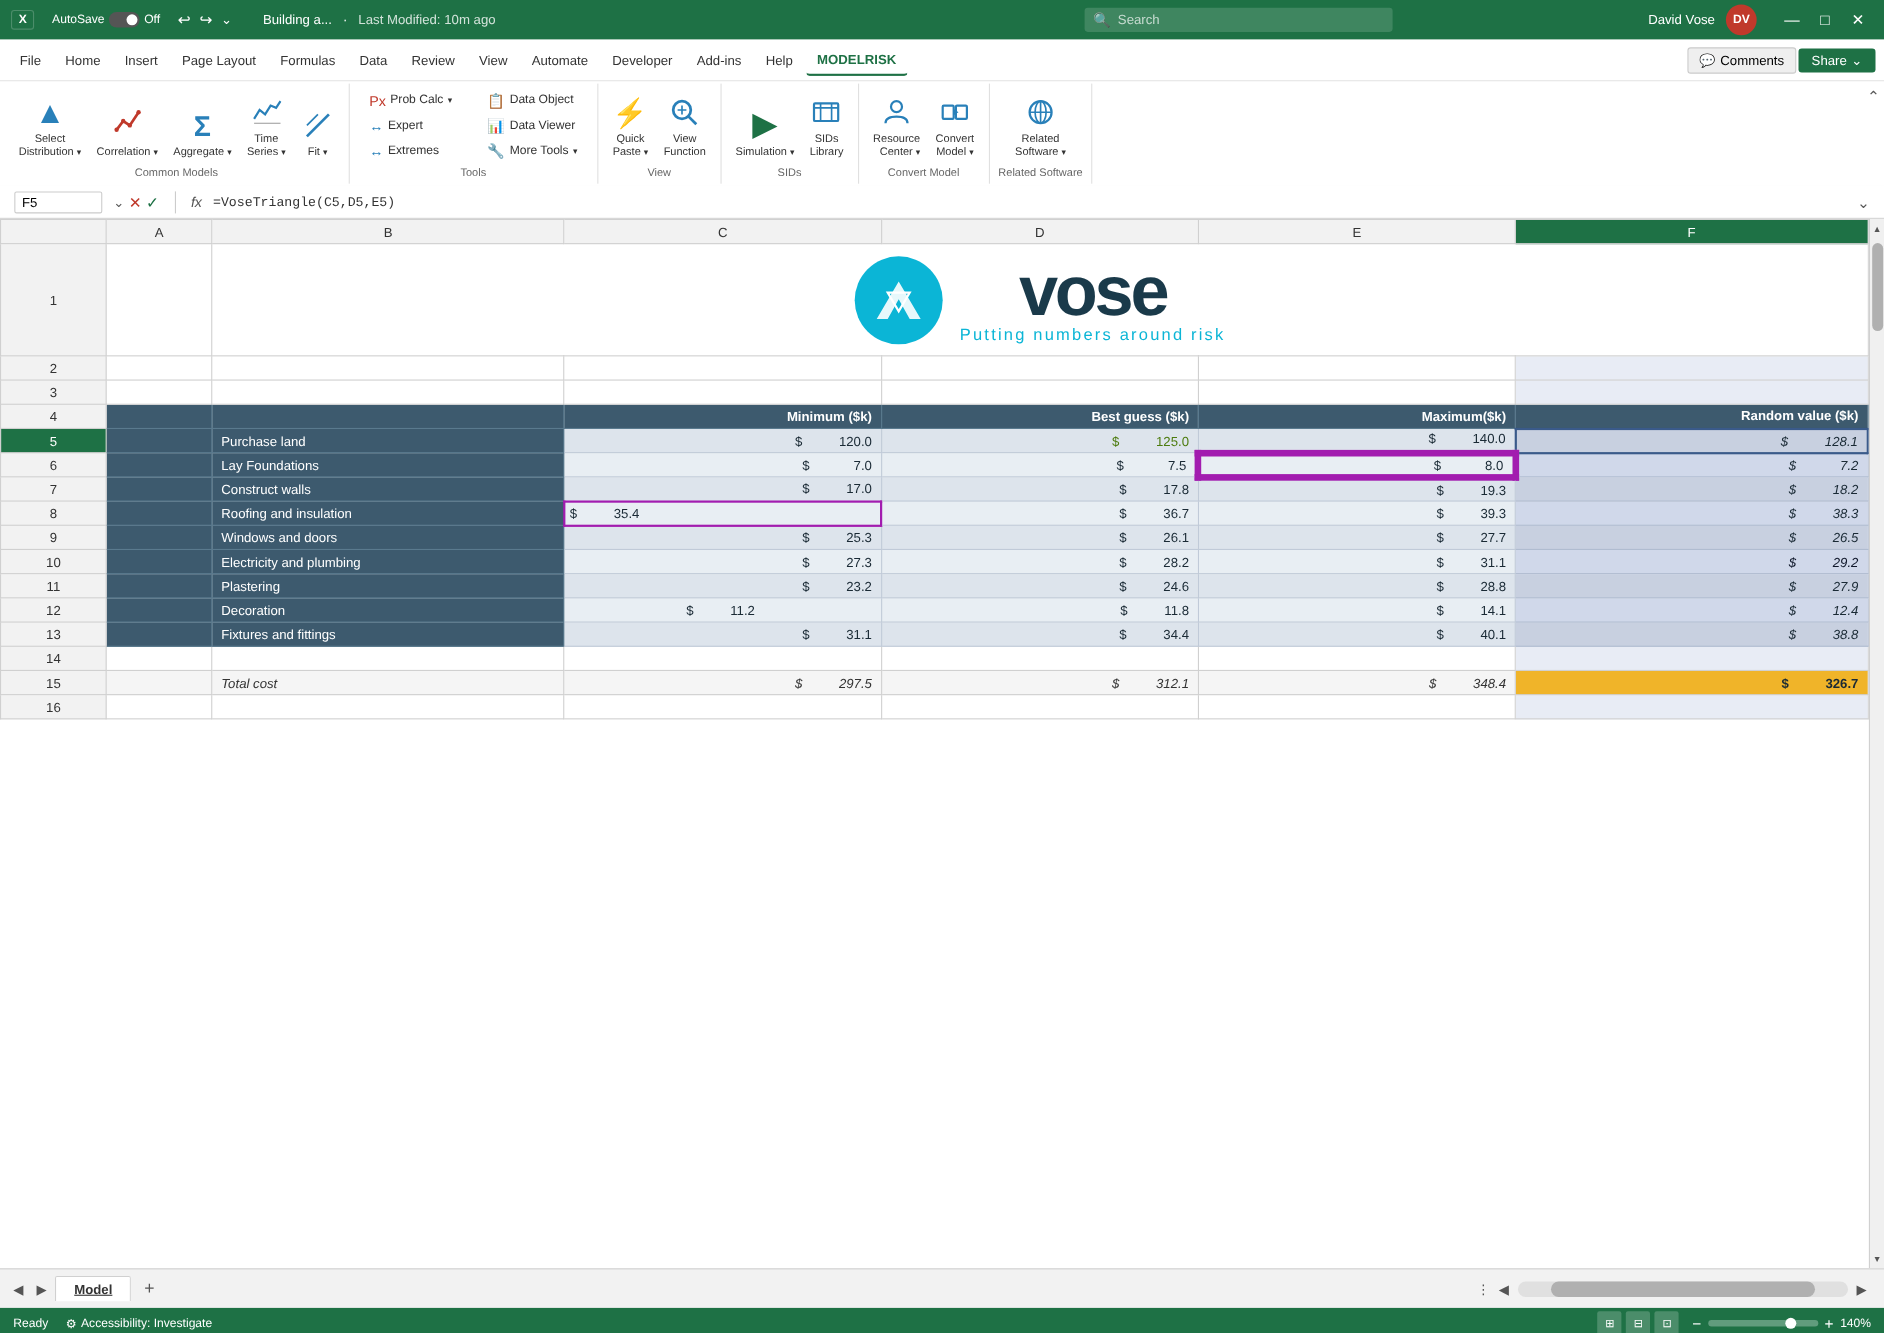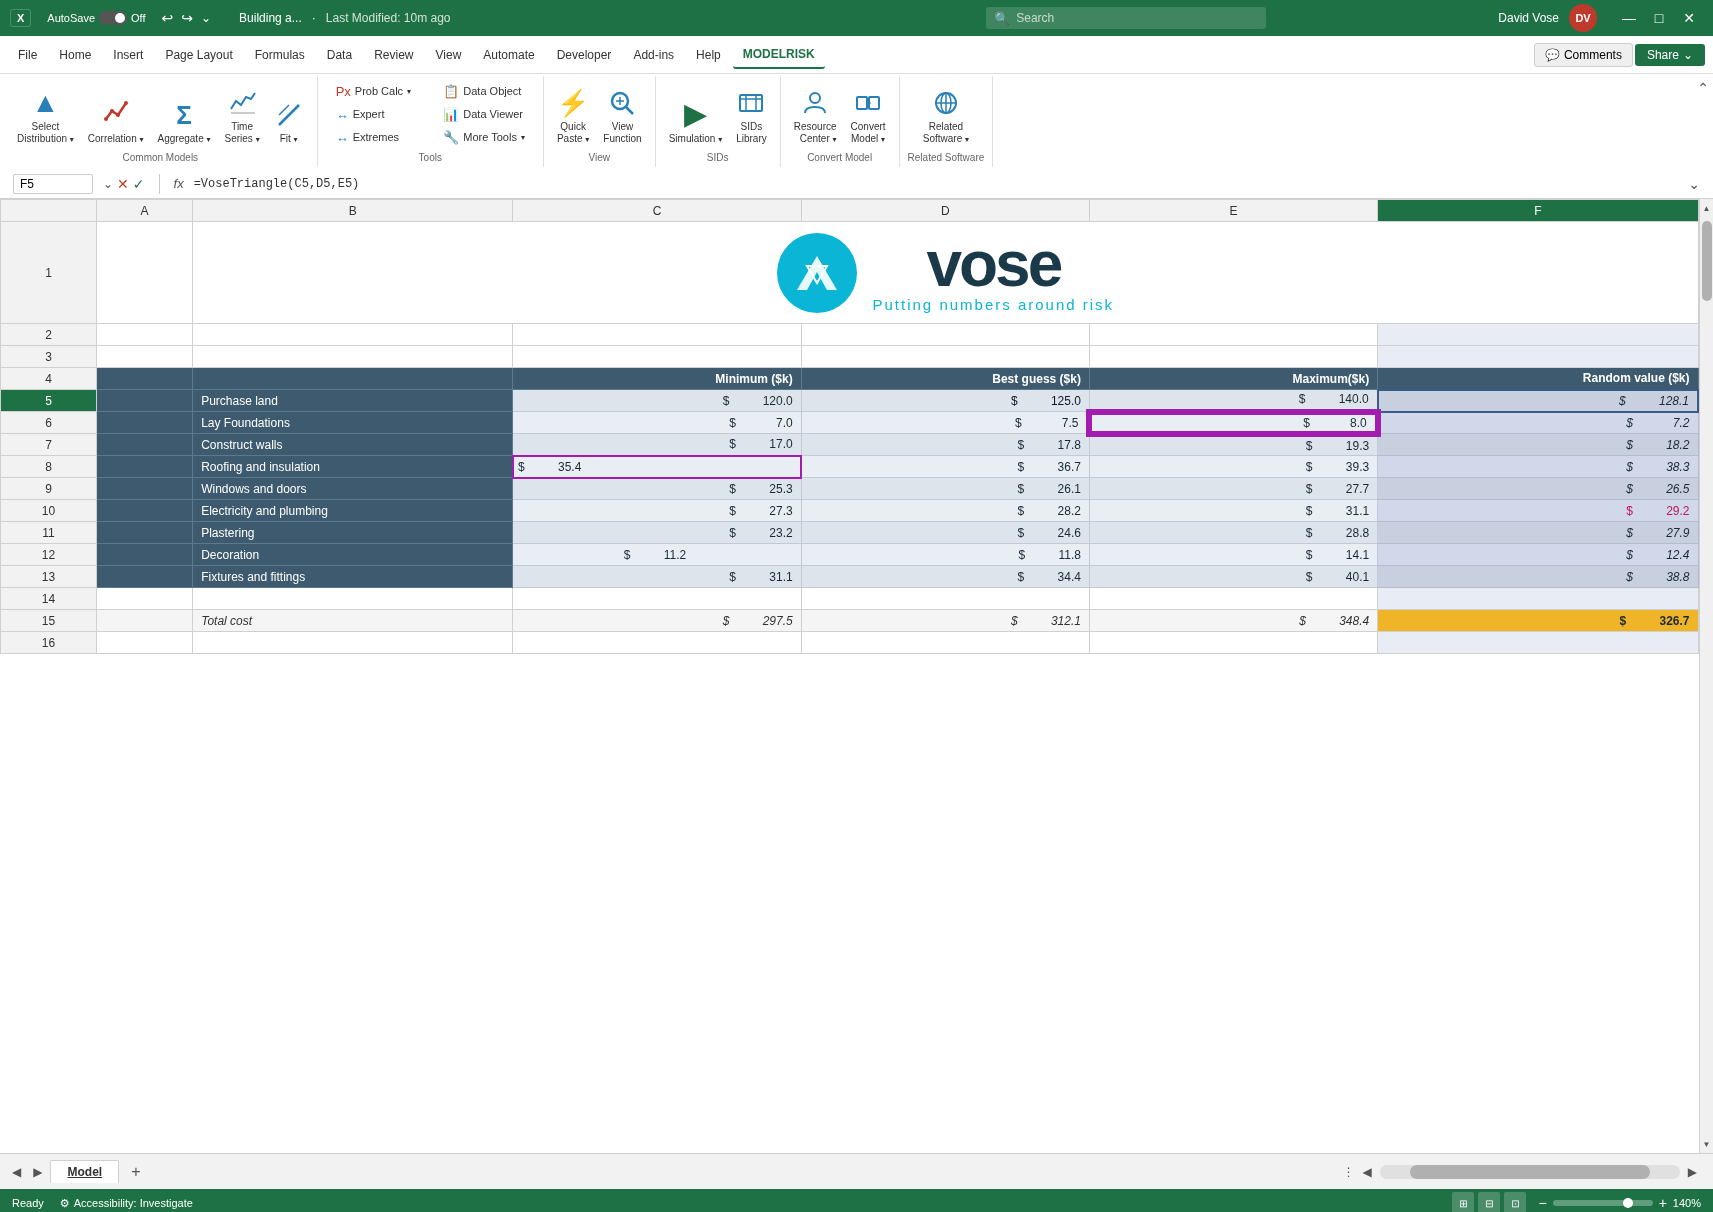--- a/index.html
+++ b/index.html
@@ -509,21 +509,21 @@
           <td style="background:#3d5a6e;border:1px solid #5a7a8e;color:white;font-weight:bold;text-align:right;padding-right:8px;">Best guess ($k)</td>
           <td style="background:#3d5a6e;border:1px solid #5a7a8e;color:white;font-weight:bold;text-align:right;padding-right:8px;">Maximum($k)</td>
           <td style="background:#3d5a6e;border:1px solid #5a7a8e;color:white;font-weight:bold;text-align:right;padding-right:8px;">Random value ($k)</td>
         </tr>
 
         <tr style="background:#e8eef3;">
           <td class="row-header selected-header" style="border:1px solid #d0d0d0;text-align:center;background:#1e7145;color:white;">5</td>
           <td style="background:#3d5a6e;color:white;padding-left:8px;border:1px solid #5a7a8e;"></td>
           <td style="background:#3d5a6e;color:white;padding-left:8px;border:1px solid #5a7a8e;">Purchase land</td>
           <td style="background:#dde4ec;color:#1a2a35;text-align:right;padding-right:8px;border:1px solid #c0cad8;">$&nbsp;&nbsp;&nbsp;&nbsp;&nbsp;&nbsp;&nbsp;&nbsp;&nbsp;&nbsp;120.0</td>
-          <td style="background:#dde4ec;color:#0f172a;text-align:right;padding-right:8px;border:1px solid #c0cad8;">$&nbsp;&nbsp;&nbsp;&nbsp;&nbsp;&nbsp;&nbsp;&nbsp;&nbsp;&nbsp;125.0</td>
+          <td style="background:#dde4ec;color:#4d7c0f;text-align:right;padding-right:8px;border:1px solid #c0cad8;">$&nbsp;&nbsp;&nbsp;&nbsp;&nbsp;&nbsp;&nbsp;&nbsp;&nbsp;&nbsp;125.0</td>
           <td style="background:#dde4ec;color:#1a2a35;text-align:right;padding-right:8px;border:1px solid #c0cad8;">$&nbsp;&nbsp;&nbsp;&nbsp;&nbsp;&nbsp;&nbsp;&nbsp;&nbsp;&nbsp;140.0</td>
           <td style="background:#c8d0e0;color:#1a2a35;text-align:right;padding-right:8px;border:2px solid #3a5a8a;font-style:italic;">$&nbsp;&nbsp;&nbsp;&nbsp;&nbsp;&nbsp;&nbsp;&nbsp;&nbsp;&nbsp;128.1</td>
         </tr>
 
         <tr>
           <td class="row-header" style="border:1px solid #d0d0d0;text-align:center;background:#f2f2f2;">6</td>
           <td style="background:#3d5a6e;color:white;border:1px solid #5a7a8e;"></td>
           <td style="background:#3d5a6e;color:white;padding-left:8px;border:1px solid #5a7a8e;">Lay Foundations</td>
           <td style="background:#e8eef3;color:#1a2a35;text-align:right;padding-right:8px;border:1px solid #c0cad8;">$&nbsp;&nbsp;&nbsp;&nbsp;&nbsp;&nbsp;&nbsp;&nbsp;&nbsp;&nbsp;&nbsp;&nbsp;7.0</td>
           <td style="background:#e8eef3;color:#1a2a35;text-align:right;padding-right:8px;border:1px solid #c0cad8;">$&nbsp;&nbsp;&nbsp;&nbsp;&nbsp;&nbsp;&nbsp;&nbsp;&nbsp;&nbsp;&nbsp;&nbsp;7.5</td>
@@ -561,21 +561,21 @@
           <td style="background:#c8d0e0;color:#1a2a35;text-align:right;padding-right:8px;border:1px solid #b0bcd0;font-style:italic;">$&nbsp;&nbsp;&nbsp;&nbsp;&nbsp;&nbsp;&nbsp;&nbsp;&nbsp;&nbsp;26.5</td>
         </tr>
 
         <tr>
           <td class="row-header" style="border:1px solid #d0d0d0;text-align:center;background:#f2f2f2;">10</td>
           <td style="background:#3d5a6e;color:white;border:1px solid #5a7a8e;"></td>
           <td style="background:#3d5a6e;color:white;padding-left:8px;border:1px solid #5a7a8e;">Electricity and plumbing</td>
           <td style="background:#e8eef3;color:#1a2a35;text-align:right;padding-right:8px;border:1px solid #c0cad8;">$&nbsp;&nbsp;&nbsp;&nbsp;&nbsp;&nbsp;&nbsp;&nbsp;&nbsp;&nbsp;27.3</td>
           <td style="background:#e8eef3;color:#1a2a35;text-align:right;padding-right:8px;border:1px solid #c0cad8;">$&nbsp;&nbsp;&nbsp;&nbsp;&nbsp;&nbsp;&nbsp;&nbsp;&nbsp;&nbsp;28.2</td>
           <td style="background:#e8eef3;color:#1a2a35;text-align:right;padding-right:8px;border:1px solid #c0cad8;">$&nbsp;&nbsp;&nbsp;&nbsp;&nbsp;&nbsp;&nbsp;&nbsp;&nbsp;&nbsp;31.1</td>
-          <td style="background:#d0d8ea;color:#be185d;text-align:right;padding-right:8px;border:1px solid #b0bcd0;">$&nbsp;&nbsp;&nbsp;&nbsp;&nbsp;&nbsp;&nbsp;&nbsp;&nbsp;&nbsp;29.2</td>
+          <td style="background:#d0d8ea;color:#0f172a;text-align:right;padding-right:8px;border:1px solid #b0bcd0;font-style:italic;">$&nbsp;&nbsp;&nbsp;&nbsp;&nbsp;&nbsp;&nbsp;&nbsp;&nbsp;&nbsp;29.2</td>
         </tr>
 
         <tr>
           <td class="row-header" style="border:1px solid #d0d0d0;text-align:center;background:#f2f2f2;">11</td>
           <td style="background:#3d5a6e;color:white;border:1px solid #5a7a8e;"></td>
           <td style="background:#3d5a6e;color:white;padding-left:8px;border:1px solid #5a7a8e;">Plastering</td>
           <td style="background:#dde4ec;color:#1a2a35;text-align:right;padding-right:8px;border:1px solid #c0cad8;">$&nbsp;&nbsp;&nbsp;&nbsp;&nbsp;&nbsp;&nbsp;&nbsp;&nbsp;&nbsp;23.2</td>
           <td style="background:#dde4ec;color:#1a2a35;text-align:right;padding-right:8px;border:1px solid #c0cad8;">$&nbsp;&nbsp;&nbsp;&nbsp;&nbsp;&nbsp;&nbsp;&nbsp;&nbsp;&nbsp;24.6</td>
           <td style="background:#dde4ec;color:#1a2a35;text-align:right;padding-right:8px;border:1px solid #c0cad8;">$&nbsp;&nbsp;&nbsp;&nbsp;&nbsp;&nbsp;&nbsp;&nbsp;&nbsp;&nbsp;28.8</td>
           <td style="background:#c8d0e0;color:#1a2a35;text-align:right;padding-right:8px;border:1px solid #b0bcd0;font-style:italic;">$&nbsp;&nbsp;&nbsp;&nbsp;&nbsp;&nbsp;&nbsp;&nbsp;&nbsp;&nbsp;27.9</td>

